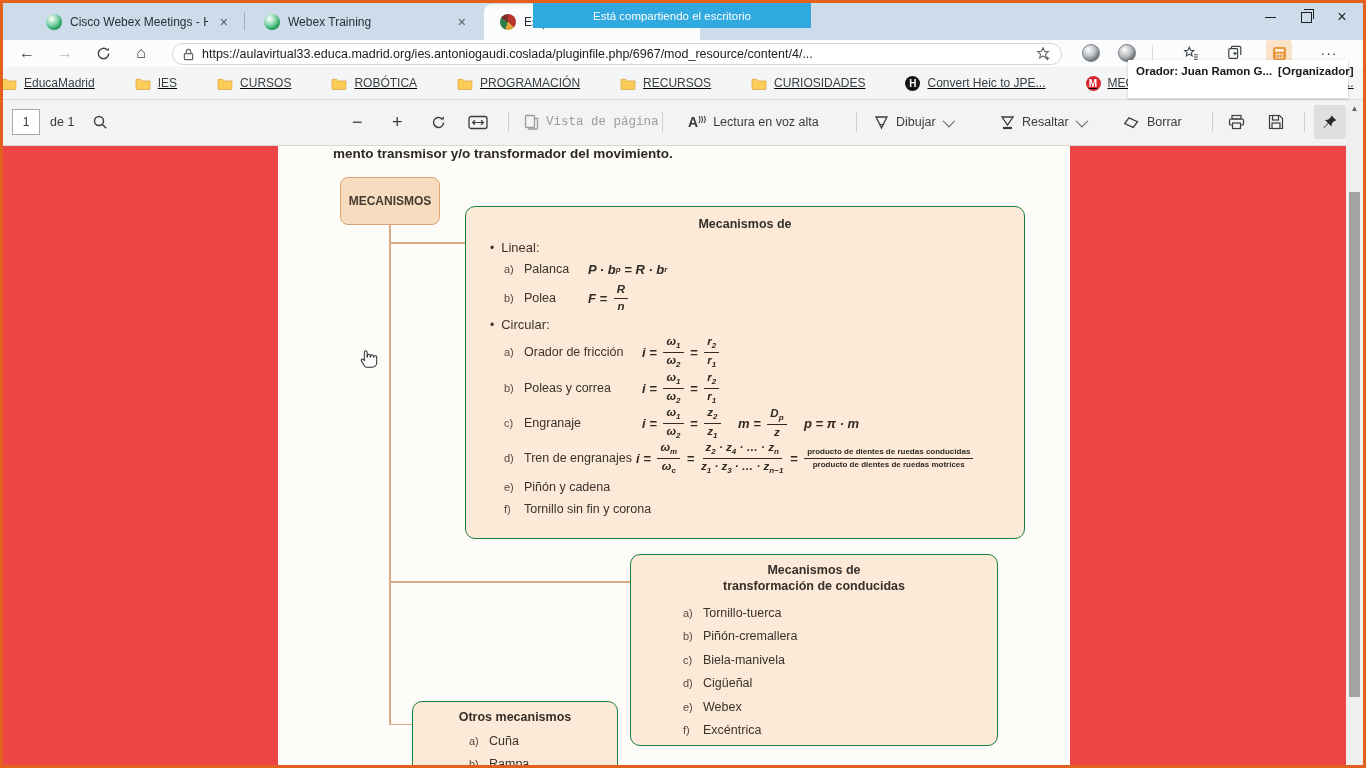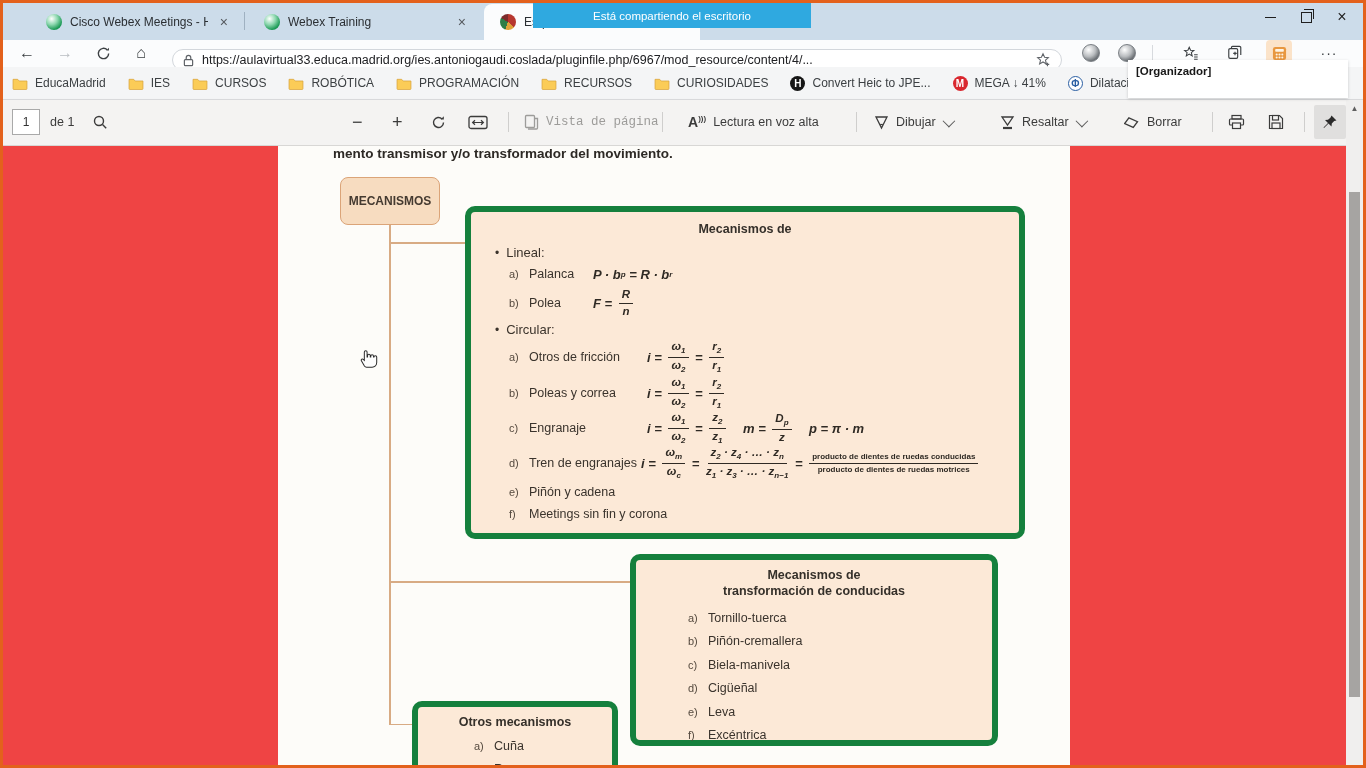--- a/index.html
+++ b/index.html
@@ -22,31 +22,31 @@
   #win-controls{position:absolute;right:6px;top:4px;display:flex;z-index:7;}
   #win-controls .wc{width:36px;height:26px;display:flex;align-items:center;justify-content:center;color:#1f1f1f;}
   .glyph-min{display:inline-block;width:11px;border-top:1.4px solid #1f1f1f;}
   .glyph-restore{position:relative;display:inline-block;width:9px;height:9px;border:1.2px solid #1f1f1f;background:#ccdcea;}
   .glyph-restore::before{content:'';position:absolute;top:-4px;left:2px;width:9px;height:9px;border:1.2px solid #1f1f1f;border-left:none;border-bottom:none;}
   .glyph-close{font-size:16px;line-height:16px;color:#1f1f1f;}
 
   
   #addressbar{position:relative;height:27px;background:#fbfcfd;}
   .nav-ic{position:absolute;top:1px;width:26px;height:24px;display:flex;align-items:center;justify-content:center;font-size:16px;color:#3c4043;}
-  #omnibox{position:absolute;left:172px;top:9px;width:890px;height:22px;background:#fff;border:1px solid #d3d7dc;border-radius:12px;
+  #omnibox{position:absolute;left:172px;top:3px;width:890px;height:22px;background:#fff;border:1px solid #d3d7dc;border-radius:12px;
     display:flex;align-items:center;padding:0 10px;box-sizing:border-box;}
   #omnibox .url{font-size:12.5px;color:#202124;white-space:nowrap;overflow:hidden;flex:1;margin-left:8px;}
   .right-ic{position:absolute;top:1px;width:26px;height:24px;display:flex;align-items:center;justify-content:center;}
   .orb{width:16px;height:16px;border-radius:50%;background:radial-gradient(circle at 35% 30%, #ffffff, #b9bcbf 45%, #5c6166 80%);border:1px solid #7b8085;}
   .ext-bg{background:#fbe3c9;border-radius:4px;}
   .vsep{position:absolute;top:5px;width:1px;height:16px;background:#d7dade;}
 
   
   #bookmarksbar{position:relative;height:33px;background:#f4f5f6;border-bottom:1px solid #dcdddf;
-    display:flex;align-items:center;padding-left:12px;gap:22px;box-sizing:border-box;}
+    display:flex;align-items:center;padding-left:1px;gap:40px;box-sizing:border-box;text-decoration:underline;}
   .bm{display:flex;align-items:center;gap:7px;font-size:12px;color:#3c4043;white-space:nowrap;}
   .circ-ic{width:15px;height:15px;border-radius:50%;display:flex;align-items:center;justify-content:center;
     font-size:10px;font-weight:bold;color:#fff;flex:0 0 15px;}
   .circ-ic.h{background:#161616;}
   .circ-ic.m{background:#d9272e;}
   .circ-ic.phi{background:#fff;border:1.5px solid #2b5fa3;color:#2b5fa3;box-sizing:border-box;}
 
   #speaker-overlay{position:absolute;left:1128px;top:60px;width:220px;height:38px;background:#fff;z-index:8;
     box-shadow:0 1px 3px rgba(0,0,0,.18);padding:5px 8px 0 8px;box-sizing:border-box;
     font-size:11.5px;font-weight:bold;color:#181818;display:flex;gap:6px;white-space:nowrap;}
@@ -65,21 +65,21 @@
   svg.ic{display:block;}
 
   
   #content{position:relative;height:623px;background:#ef4444;overflow:hidden;}
   #page{position:absolute;left:278px;top:0;width:792px;height:623px;background:#fdfcf9;overflow:hidden;}
   #top-line{position:absolute;left:55px;top:0px;font-size:13.5px;font-weight:bold;color:#2d2925;}
   #root-box{position:absolute;left:62px;top:31px;width:100px;height:48px;background:#f7dcc0;border:1.5px solid #dba478;
     border-radius:8px;display:flex;align-items:center;justify-content:center;font-size:12px;font-weight:bold;color:#453a30;box-sizing:border-box;}
   .cline{position:absolute;background:#d8ab84;}
 
-  .panel{position:absolute;background:#fce9d7;border:6px solid #15803d;border-radius:10px;box-sizing:border-box;}
+  .panel{position:absolute;background:#fce9d7;border:1px solid #15803d;border-radius:10px;box-sizing:border-box;}
   .ptitle{font-size:12.5px;font-weight:bold;color:#35302a;text-align:center;line-height:16px;}
   #panel1{left:187px;top:60px;width:560px;height:333px;padding-top:9px;}
   #panel1 .rows{padding-left:24px;margin-top:6px;}
   .brow{display:flex;align-items:center;height:19px;font-size:13px;color:#3b332b;gap:7px;}
   .brow .dot{font-size:12px;}
   .irow{display:flex;align-items:center;padding-left:14px;font-size:12.5px;color:#3a332c;}
   .irow .letter{width:20px;font-size:11px;color:#554a3f;flex:0 0 20px;}
   .label.w1{width:64px;flex:0 0 64px;}
   .label.w2{width:118px;flex:0 0 118px;}
   .h24{height:24px;}.h34{height:34px;}.h36{height:36px;}.h22{height:22px;}
@@ -250,20 +250,21 @@
       <span class="circ-ic m">M</span>
       <span>MEGA ↓ 41%</span>
     </span>
     <span class="bm">
       <span class="circ-ic phi">Φ</span>
       <span>Dilatación Lineal, S...</span>
     </span>
   </div>
 
   <div id="speaker-overlay">
+    <span>Orador: Juan Ramon G...</span>
     <span>[Organizador]</span>
   </div>
 
   <div id="pdftoolbar">
     <span id="page-input">1</span>
     <span class="tbtn" style="left:50px;">de 1</span>
     <span class="tbtn" style="left:92px;">
       <svg class="ic" width="16" height="16" viewBox="0 0 16 16">
           <circle cx="7" cy="7" r="4.5" fill="none" stroke="#3b3b3b" stroke-width="1.4"></circle>
           <path d="M10.5 10.5L14.2 14.2" stroke="#3b3b3b" stroke-width="1.4"></path>
@@ -373,21 +374,21 @@
             <span class="letter">b)</span>
             <span class="label w1">Polea</span>
             <span class="formula">F = <span class="frac"><span class="num">R</span><span class="den">n</span></span></span>
           </div>
           <div class="brow">
               <span class="dot">•</span>
               <span>Circular:</span>
             </div>
           <div class="irow h36">
             <span class="letter">a)</span>
-            <span class="label w2">Otros de fricción</span>
+            <span class="label w2">Orador de fricción</span>
             <span class="formula">i = <span class="frac"><span class="num">ω<sub>1</sub></span><span class="den">ω<sub>2</sub></span></span> = <span class="frac"><span class="num">r<sub>2</sub></span><span class="den">r<sub>1</sub></span></span></span>
           </div>
           <div class="irow h36">
             <span class="letter">b)</span>
             <span class="label w2">Poleas y correa</span>
             <span class="formula">i = <span class="frac"><span class="num">ω<sub>1</sub></span><span class="den">ω<sub>2</sub></span></span> = <span class="frac"><span class="num">r<sub>2</sub></span><span class="den">r<sub>1</sub></span></span></span>
           </div>
           <div class="irow h34">
             <span class="letter">c)</span>
             <span class="label w2">Engranaje</span>
@@ -397,21 +398,21 @@
             <span class="letter">d)</span>
             <span class="label w2" style="flex:0 0 112px;width:112px;">Tren de engranajes</span>
             <span class="formula">i = <span class="frac"><span class="num">ω<sub>m</sub></span><span class="den">ω<sub>c</sub></span></span> = <span class="frac"><span class="num">z<sub>2</sub> · z<sub>4</sub> · … · z<sub>n</sub></span><span class="den">z<sub>1</sub> · z<sub>3</sub> · … · z<sub>n−1</sub></span></span> = <span class="frac tiny"><span class="num">producto de dientes de ruedas conducidas</span><span class="den">producto de dientes de ruedas motrices</span></span></span>
           </div>
           <div class="irow h22">
             <span class="letter">e)</span>
             <span class="label">Piñón y cadena</span>
           </div>
           <div class="irow h22">
             <span class="letter">f)</span>
-            <span class="label">Meetings sin fin y corona</span>
+            <span class="label">Tornillo sin fin y corona</span>
           </div>
         </div>
       </div>
 
       <div class="panel" id="panel2">
         <div class="ptitle">
           <div>Mecanismos de</div>
           <div>transformación de conducidas</div>
         </div>
         <div class="rows">
@@ -426,21 +427,21 @@
           <div class="irow">
               <span class="letter">c)</span>
               <span class="label">Biela-manivela</span>
             </div>
           <div class="irow">
               <span class="letter">d)</span>
               <span class="label">Cigüeñal</span>
             </div>
           <div class="irow">
               <span class="letter">e)</span>
-              <span class="label">Leva</span>
+              <span class="label">Webex</span>
             </div>
           <div class="irow">
               <span class="letter">f)</span>
               <span class="label">Excéntrica</span>
             </div>
         </div>
       </div>
 
       <div class="panel" id="panel3">
         <div class="ptitle">Otros mecanismos</div>

